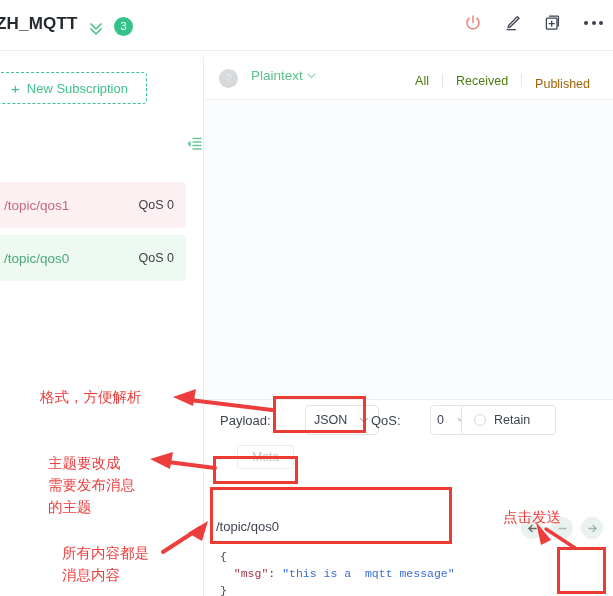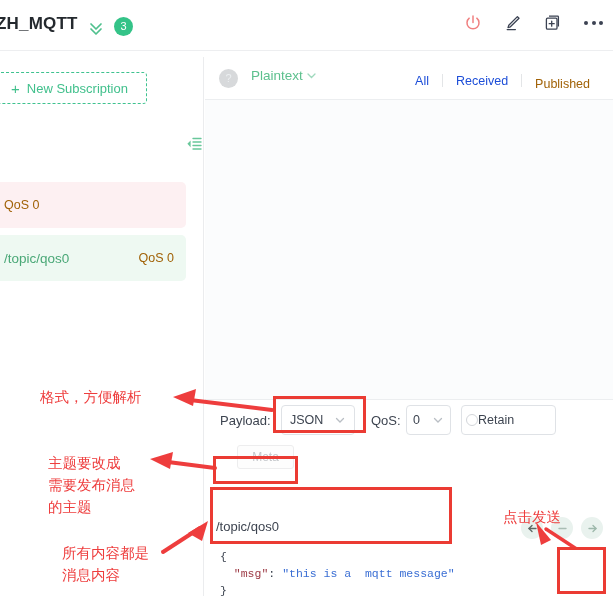--- a/index.html
+++ b/index.html
@@ -53,21 +53,21 @@
   }
   .new-sub .plus { font-size:15px; line-height:1; color:#41c08c; }
   .collapse-ico { position:absolute; left:185px; top:78px; cursor:pointer; }
 
   .sub-item {
     position:absolute; left:-10px; width:196px; height:46px;
     border-radius:5px; display:flex; align-items:center;
     padding-left:14px; padding-right:12px; cursor:pointer;
   }
   .sub-topic { font-size:13.5px; flex:1; }
-  .sub-qos { font-size:12.5px; color:#a16207; }
+  .sub-qos { font-size:12.5px; color:#404040; }
   .sub-a { top:125px; background:#fdf0f2; }
   .sub-a .sub-topic { color:#c4697f; }
   .sub-b { top:178px; background:#eef9f2; }
   .sub-b .sub-topic { color:#4aa877; }
 
   
   .rightpanel { position:absolute; left:205px; top:57px; width:408px; height:539px; background:#fff; }
   .msg-toolbar {
     position:absolute; left:0; top:0; width:408px; height:43px;
     border-bottom:1px solid #eceef0; background:#fff;
@@ -78,45 +78,45 @@
     width:19px; height:19px; border-radius:50%; background:#d7d9db;
     color:#eceff1; font-size:11px; text-align:center; line-height:19px;
     cursor:pointer;
   }
   .plaintext-sel {
     position:absolute; left:46px; top:11px;
     font-size:13.5px; color:#5dc08e; display:flex; align-items:center; gap:3px;
     cursor:pointer;
   }
   .filters { position:absolute; right:10px; top:13px; display:flex; align-items:center; font-size:12.5px; }
-  .filters span { padding:0 13px; cursor:pointer; color:#1d4ed8; }
+  .filters span { padding:0 13px; cursor:pointer; color:#4d7c0f; }
   .filters .sep { width:1px; height:13px; background:#e3e5e7; padding:0; }
   .filters .active { color:#a16207;margin-top:7px; }
 
   .msg-list {
     position:absolute; left:0; top:43px; width:408px; height:300px;
     background:#fbfcfd; border-bottom:1px solid #eceef0;
   }
 
   
   .pub-row1 { position:absolute; left:0; top:347px; width:484px; height:36px; }
   .pay-label { position:absolute; left:15px; top:9px; font-size:13px; color:#3d4450; }
   .sel-box {
     position:absolute; border:1px solid #dfe2e6; border-radius:4px;
-    background:#fff; display:flex; align-items:center; cursor:pointer;
+    background:#fff; display:flex; align-items:center; cursor:pointer;margin-left:24px;
   }
   .sel-payload { left:76px; top:1px; width:74px; height:30px; padding:0 8px; justify-content:space-between; }
   .sel-payload .val { font-size:12.5px; color:#3d4450; }
   .qos-label { position:absolute; left:166px; top:9px; font-size:13px; color:#3d4450; }
   .sel-qos { left:201px; top:1px; width:45px; height:30px; padding:0 6px; justify-content:space-between; }
   .sel-qos .val { font-size:12.5px; color:#3d4450; }
   .retain-box {
     position:absolute; left:256px; top:1px; width:95px; height:30px;
     border:1px solid #dfe2e6; border-radius:4px; background:#fff;
-    display:flex; align-items:center; gap:0; padding-left:4px; cursor:pointer;
+    display:flex; align-items:center; gap:8px; padding-left:12px; cursor:pointer;
   }
   .retain-radio { width:12px; height:12px; border-radius:50%; border:1px solid #d3d6da; background:#fff; }
   .retain-box .lbl { font-size:12.5px; color:#3d4450; }
 
   .meta-btn {
     position:absolute; left:32px; top:388px; width:57px; height:24px;
     border:1px solid #ededee; border-radius:3px; background:#fdfdfd;
     color:#c3c6ca; font-size:12px; display:flex; align-items:center; justify-content:center;
     cursor:pointer;
   }
@@ -209,20 +209,21 @@
         <line x1="8" y1="3.5" x2="16" y2="3.5"></line>
         <line x1="8" y1="7" x2="16" y2="7"></line>
         <line x1="8" y1="10.5" x2="16" y2="10.5"></line>
         <line x1="8" y1="14" x2="16" y2="14"></line>
         <path d="M5.6 5.4 2.4 8.8l3.2 3.4z" fill="#68c79a" stroke="none"></path>
       </svg>
     </div>
 
     <div class="sub-item sub-a">
 
+      <span class="sub-topic">/topic/qos1</span>
       <span class="sub-qos">QoS 0</span>
     </div>
 
     <div class="sub-item sub-b">
 
       <span class="sub-topic">/topic/qos0</span>
       <span class="sub-qos">QoS 0</span>
     </div>
   </div>
 

